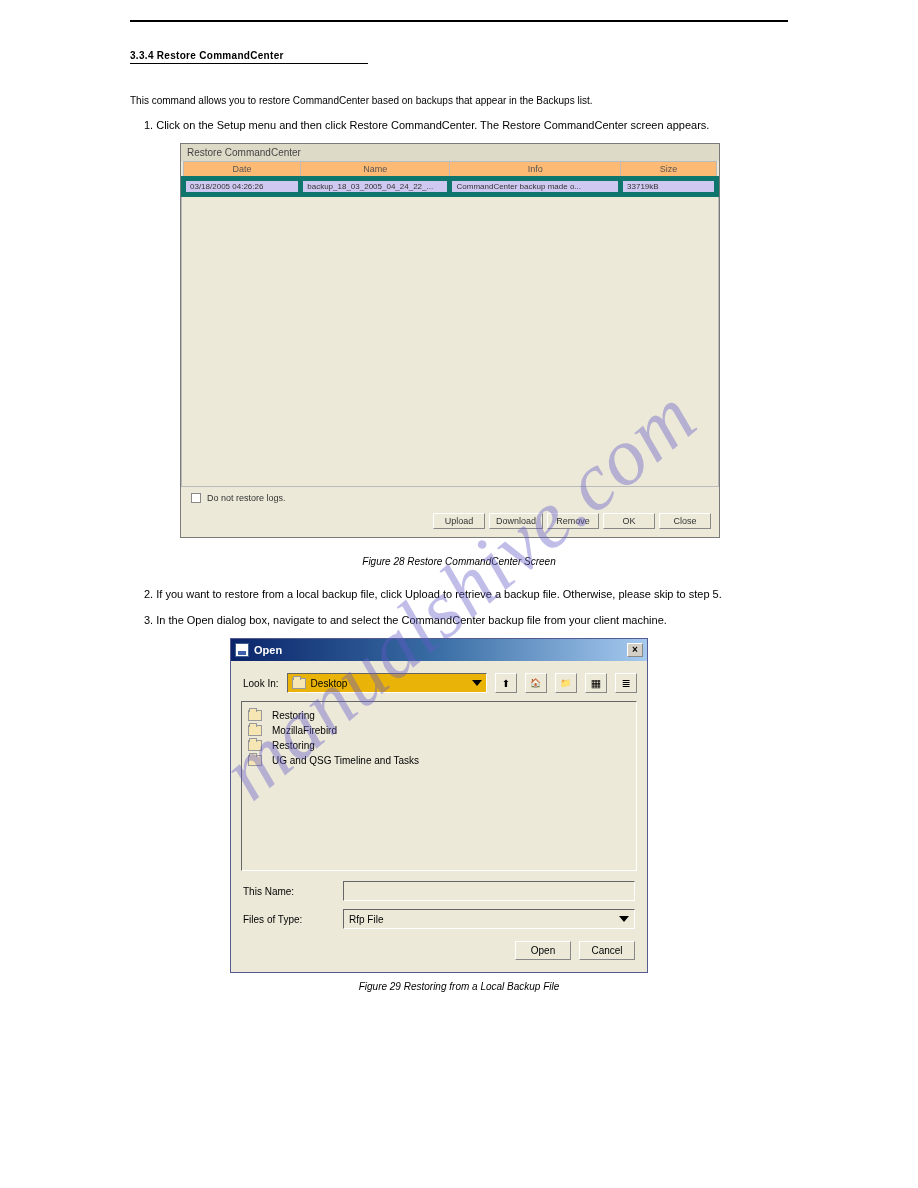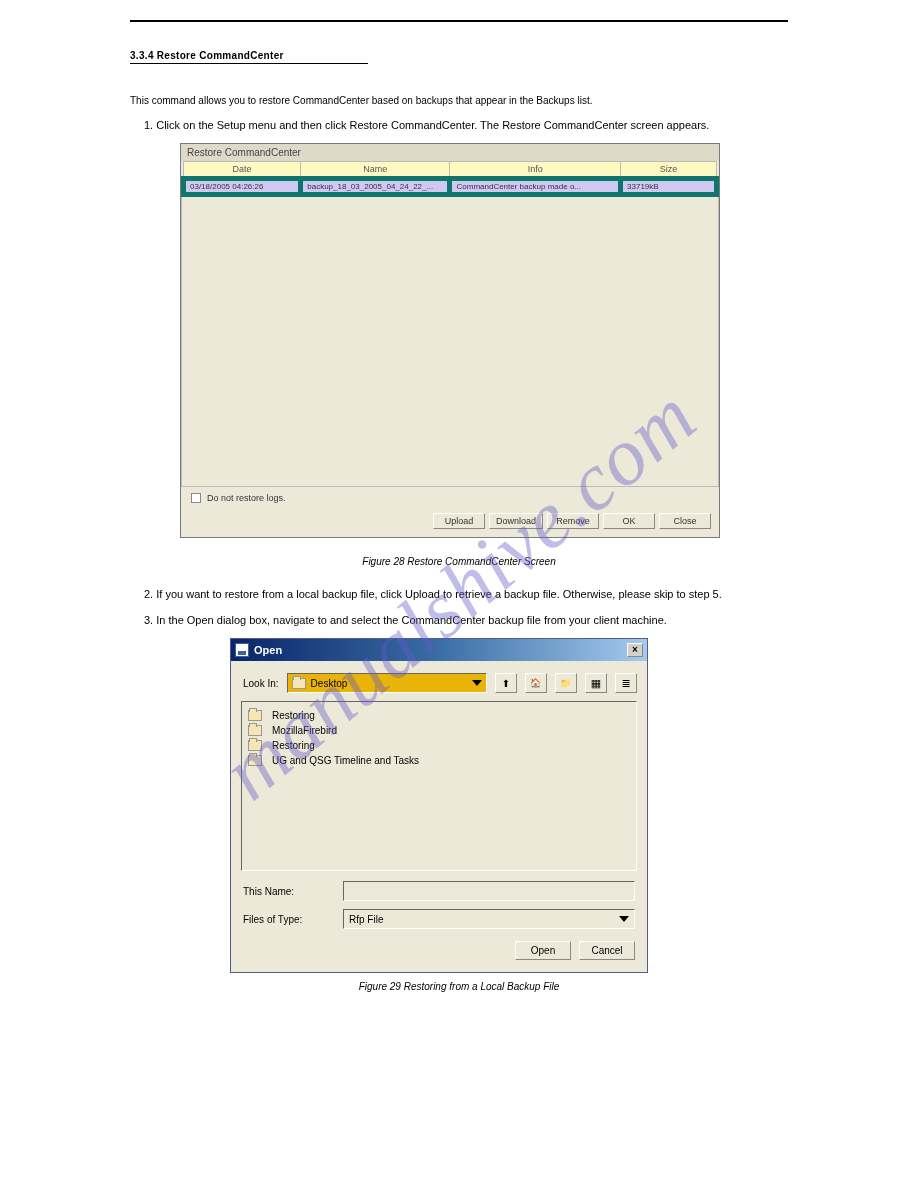--- a/index.html
+++ b/index.html
@@ -60,21 +60,21 @@
     padding: 3px 6px;
     font-size: 10px;
     color: #444;
   }
   .s1-table {
     width: 100%;
     border-collapse: collapse;
     background: #ece9d8;
   }
   .s1-table th {
-    background: #fef9c3;
+    background: #fdba74;
     border: 1px solid #bbb;
     font-weight: normal;
     font-size: 9px;
     padding: 2px 4px;
     text-align: center;
     color: #555;
   }
   .s1-table td {
     border: 5px solid #0f766e;
     background: #cfc9f2;

